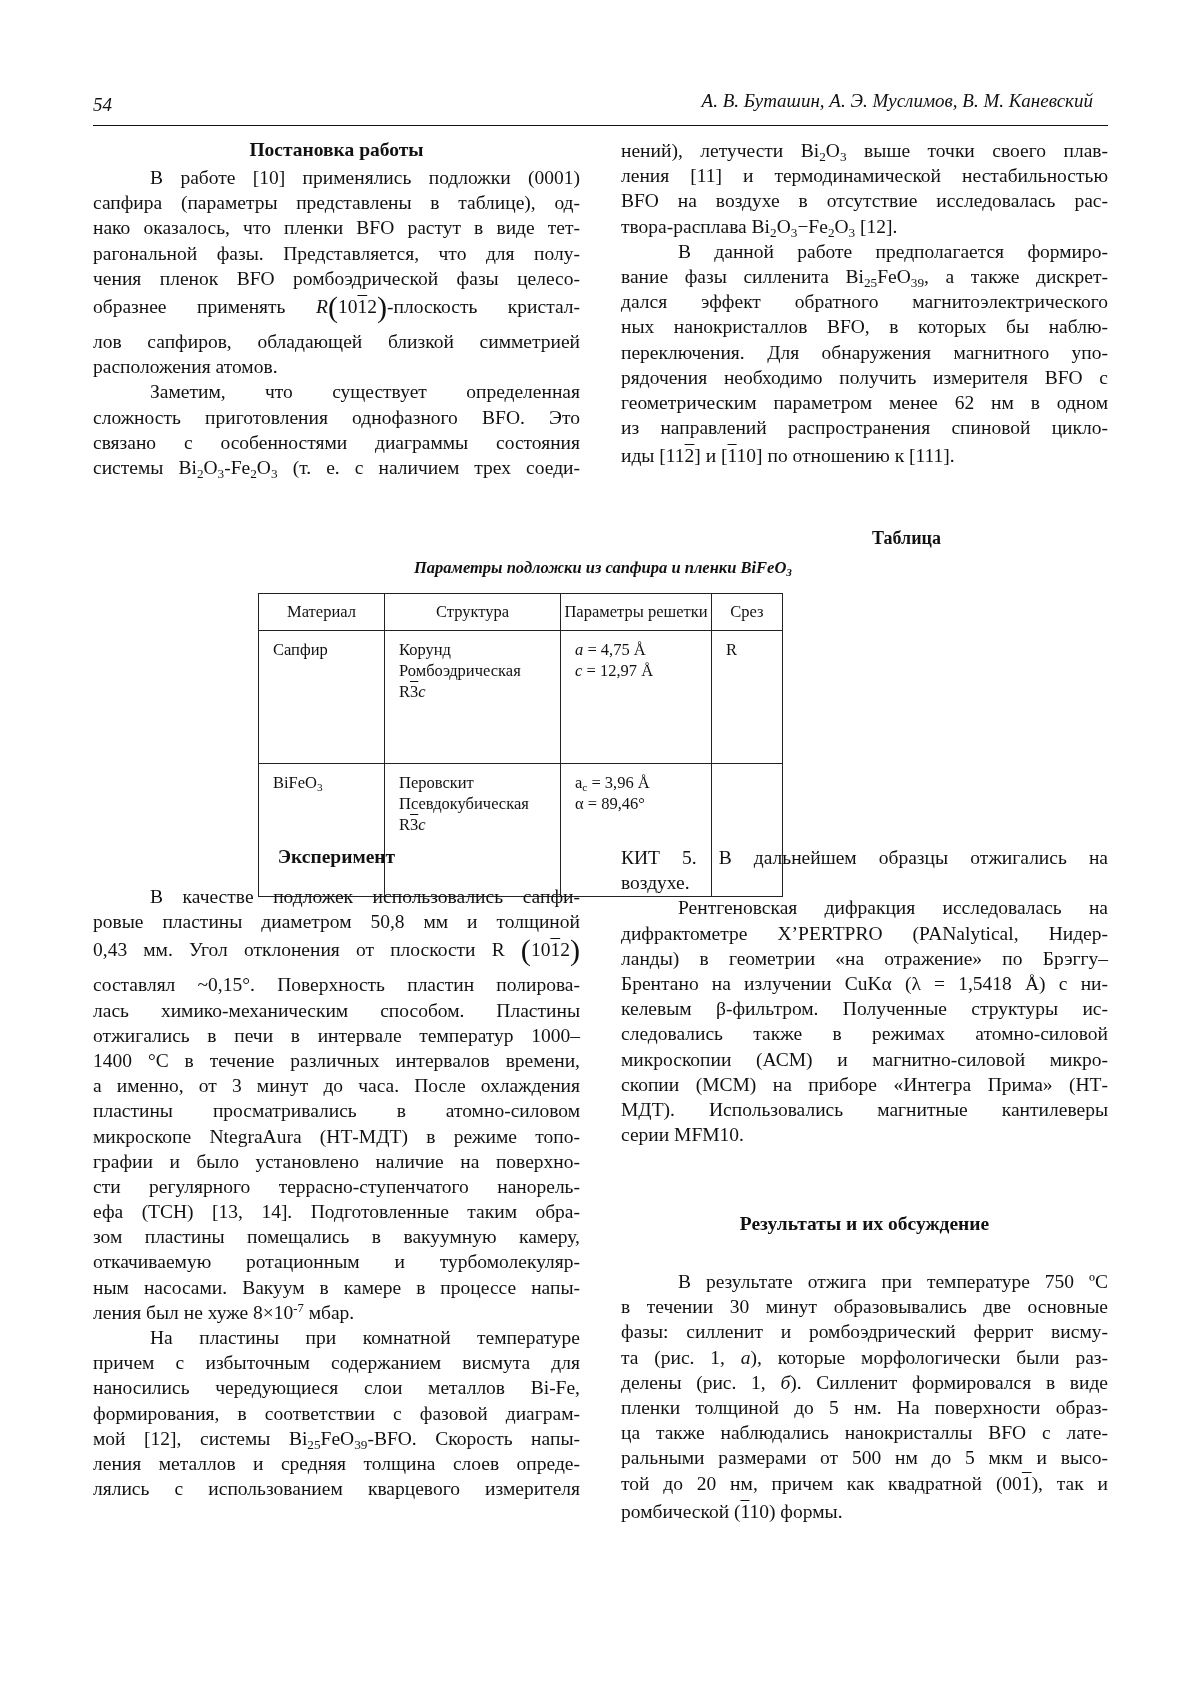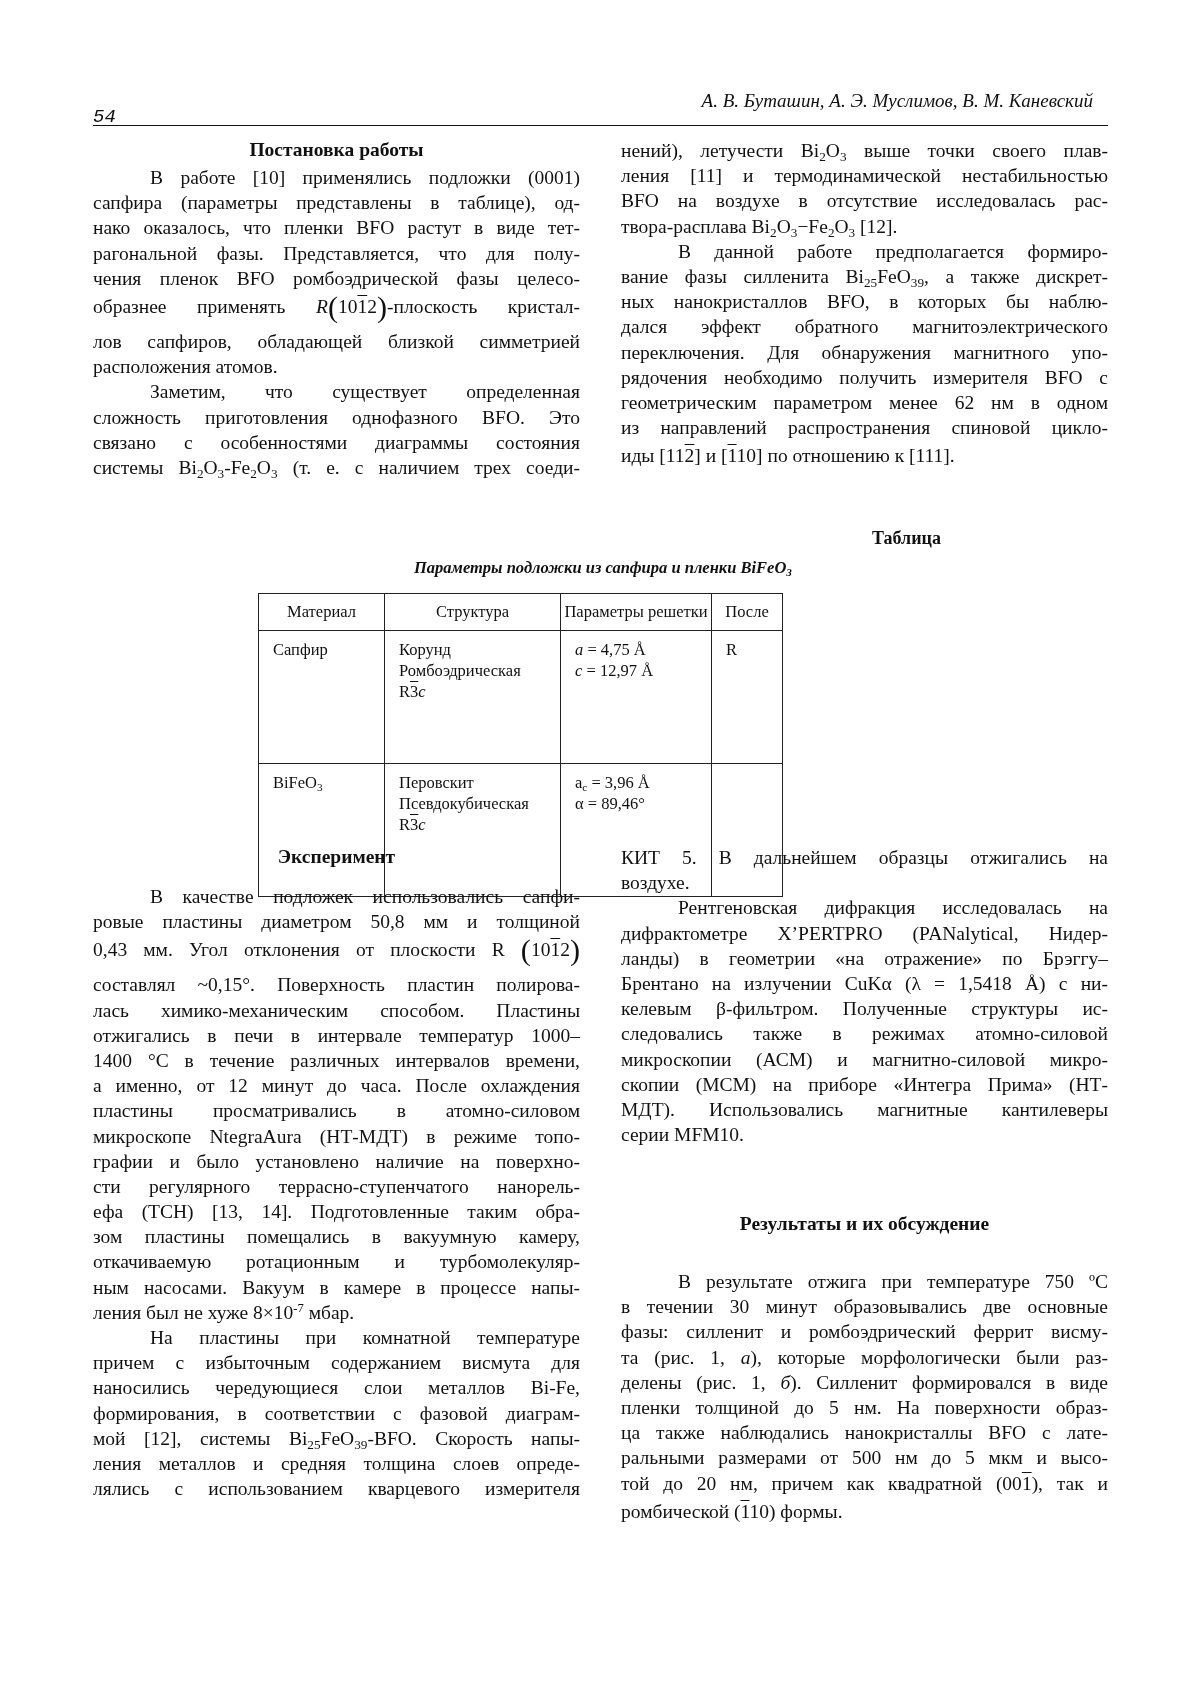--- a/index.html
+++ b/index.html
@@ -2,21 +2,21 @@
 <html><head>
 <meta charset="utf-8">
 <style>
   html, body { margin: 0; padding: 0; background: #ffffff; }
   body { width: 1200px; height: 1698px; position: relative; overflow: hidden;
          font-family: "Liberation Serif", "DejaVu Serif", serif; color: #111; }
   .page { position: absolute; left: 0; top: 0; width: 1200px; height: 1698px; }
 
   .running-head { position: absolute; left: 93px; top: 90px; width: 1015px; height: 30px;
                   font-style: italic; font-size: 19px; }
-  .running-head .pnum { position: absolute; left: 0; top: 16px; font-family: Liberation Mono, monospace; }
+  .running-head .pnum { position: absolute; left: 0; top: 4px; }
   .running-head .authors { position: absolute; right: 15px; top: 0; }
   .head-rule { position: absolute; left: 93px; top: 125px; width: 1015px; height: 0;
                border-top: 1.6px solid #111; }
 
   .col { position: absolute; width: 487px; font-size: 19.5px; }
   .line { display: block; height: 25.2px; line-height: 25.2px; white-space: nowrap;
           text-align: justify; text-align-last: justify; }
   .line.last { text-align-last: left; }
   .line.indent { padding-left: 57px; }
   .line.tall { height: 38px; line-height: 32px; }
@@ -69,39 +69,39 @@
       </div>
   </div>
   <div class="col" style="left:621px; top:138px;">
     <div>
         <span class="line ">нений), летучести Bi<sub>2</sub>O<sub>3</sub> выше точки своего плав-</span>
         <span class="line ">ления [11] и термодинамической нестабильностью</span>
         <span class="line ">BFO на воздухе в отсутствие исследовалась рас-</span>
         <span class="line last">твора-расплава Bi<sub>2</sub>O<sub>3</sub>−Fe<sub>2</sub>O<sub>3</sub> [12].</span>
         <span class="line indent">В данной работе предполагается формиро-</span>
         <span class="line ">вание фазы силленита Bi<sub>25</sub>FeO<sub>39</sub>, а также дискрет-</span>
+        <span class="line ">дался эффект обратного магнитоэлектрического</span>
         <span class="line ">ных нанокристаллов BFO, в которых бы наблю-</span>
-        <span class="line ">дался эффект обратного магнитоэлектрического</span>
         <span class="line ">переключения. Для обнаружения магнитного упо-</span>
         <span class="line ">рядочения необходимо получить измерителя BFO с</span>
         <span class="line ">геометрическим параметром менее 62 нм в одном</span>
         <span class="line ">из направлений распространения спиновой цикло-</span>
         <span class="line last tall">иды [11<span class="ov">2</span>] и [<span class="ov">1</span>10] по отношению к [111].</span>
       </div>
   </div>
 
   <div class="table-tag">Таблица</div>
   <div class="table-caption">Параметры подложки из сапфира и пленки BiFeO<sub>3</sub></div>
   <table class="params">
     <thead>
       <tr>
         <th class="c-mat">Материал</th>
         <th class="c-str">Структура</th>
         <th class="c-par">Параметры решетки</th>
-        <th class="c-cut">После</th>
+        <th class="c-cut">Срез</th>
       </tr>
     </thead>
     <tbody id="table-body">
         <tr>
           <td style="height: 114px;">
             <span class="cell-line">Сапфир</span>
           </td>
           <td>
             <span class="cell-line">Корунд</span>
             <span class="cell-line">Ромбоэдрическая</span>
@@ -139,21 +139,21 @@
     <span class="heading">Эксперимент</span>
     <div style="height:12px"></div>
     <div>
         <span class="line indent">В качестве подложек использовались сапфи-</span>
         <span class="line ">ровые пластины диаметром 50,8 мм и толщиной</span>
         <span class="line tall">0,43 мм. Угол отклонения от плоскости R <span class="big-paren">(</span>10<span class="ov">1</span>2<span class="big-paren">)</span></span>
         <span class="line ">составлял ~0,15°. Поверхность пластин полирова-</span>
         <span class="line ">лась химико-механическим способом. Пластины</span>
         <span class="line ">отжигались в печи в интервале температур 1000–</span>
         <span class="line ">1400 °C в течение различных интервалов времени,</span>
-        <span class="line ">а именно, от 12 минут до часа. После охлаждения</span>
+        <span class="line ">а именно, от 3 минут до часа. После охлаждения</span>
         <span class="line ">пластины просматривались в атомно-силовом</span>
         <span class="line ">микроскопе NtegraAura (НТ-МДТ) в режиме топо-</span>
         <span class="line ">графии и было установлено наличие на поверхно-</span>
         <span class="line ">сти регулярного террасно-ступенчатого нанорель-</span>
         <span class="line ">ефа (ТСН) [13, 14]. Подготовленные таким обра-</span>
         <span class="line ">зом пластины помещались в вакуумную камеру,</span>
         <span class="line ">откачиваемую ротационным и турбомолекуляр-</span>
         <span class="line ">ным насосами. Вакуум в камере в процессе напы-</span>
         <span class="line last">ления был не хуже 8×10<sup>-7</sup> мбар.</span>
         <span class="line indent">На пластины при комнатной температуре</span>

